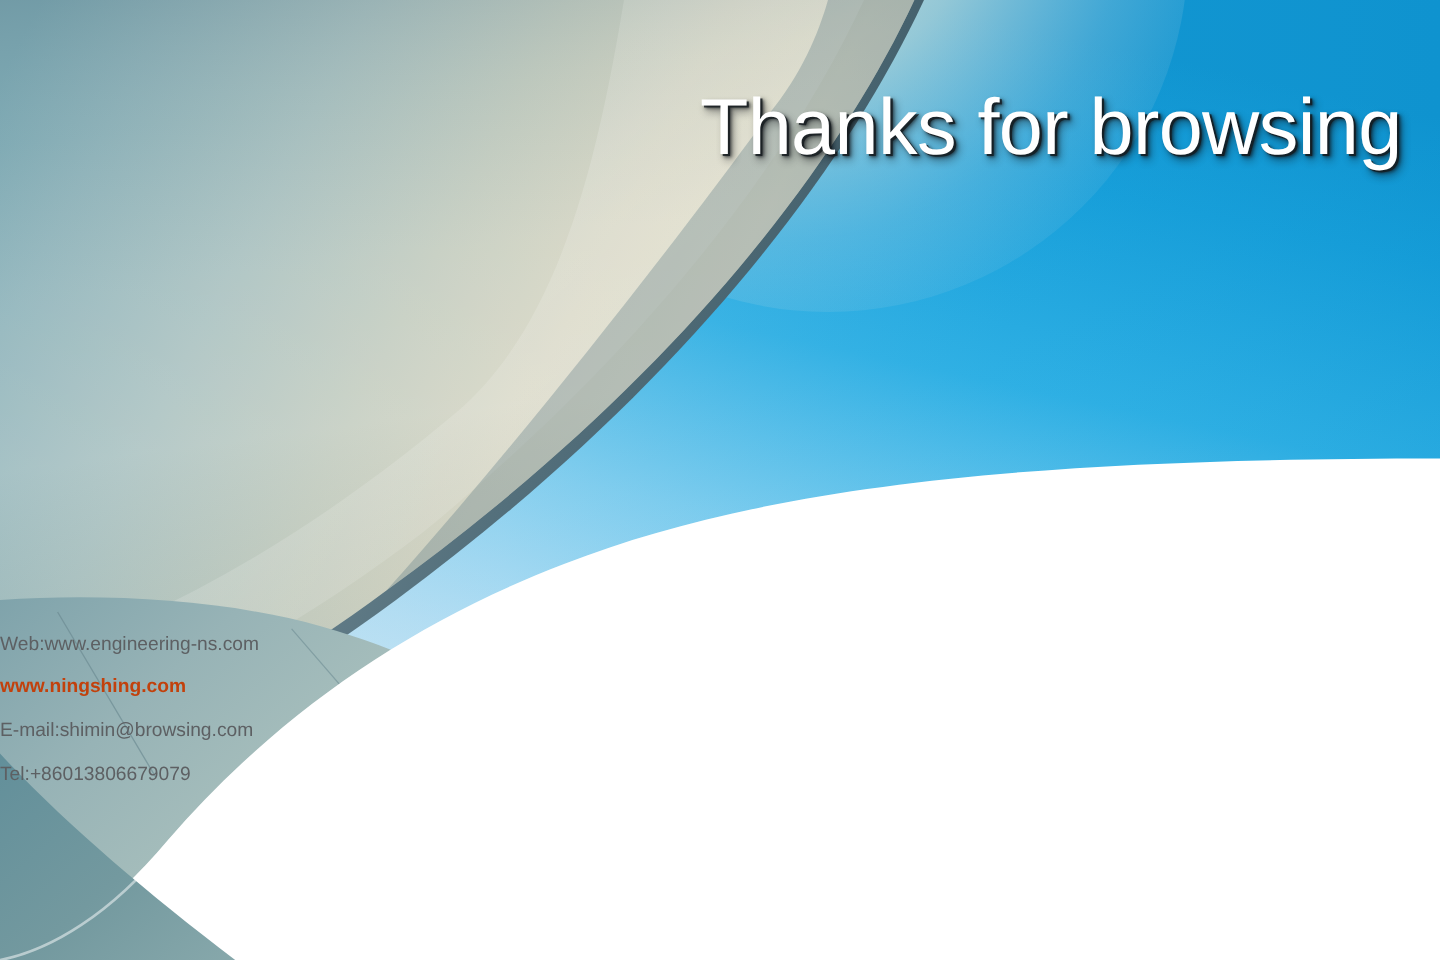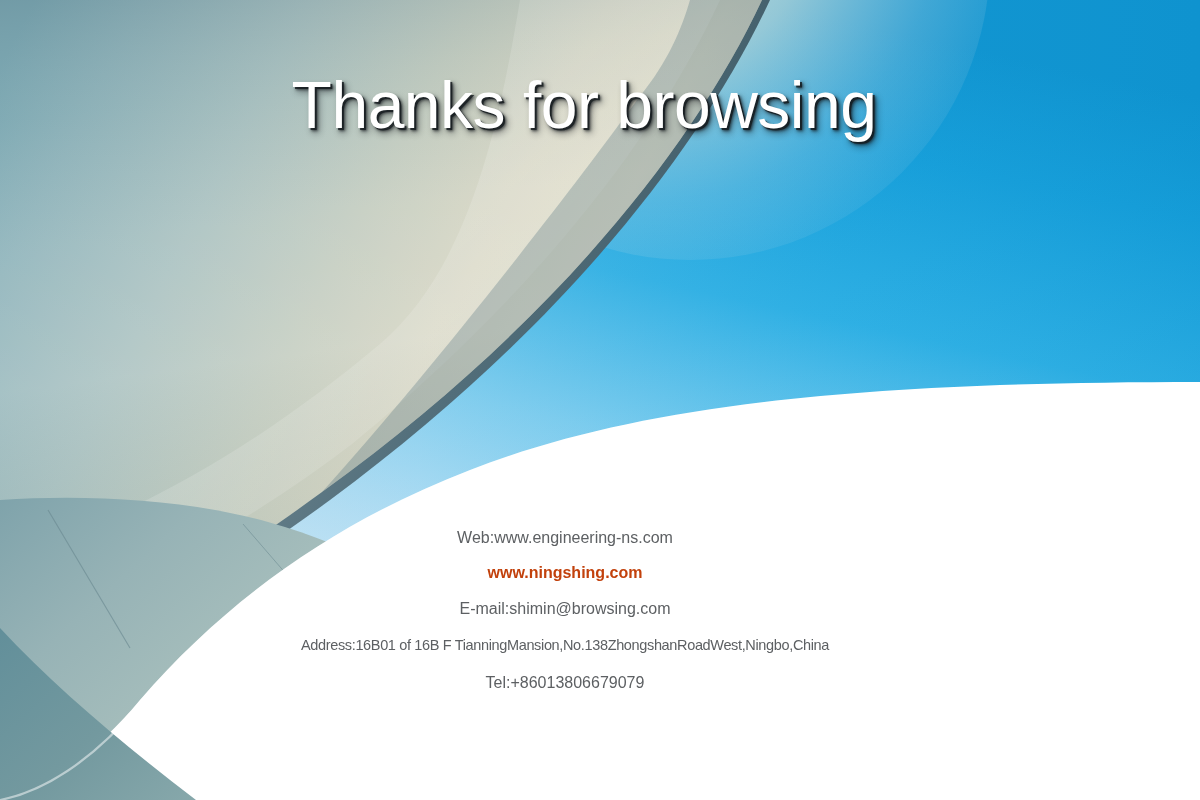--- a/index.html
+++ b/index.html
@@ -27,21 +27,21 @@
     height: 800px;
     display: block;
   }
 
   
   .title-block {
     position: absolute;
     left: 0;
     top: 72px;
     width: 1168px;
-    text-align: center;
+    text-align: right;
     z-index: 5;
   }
   .slide-title {
     display: inline-block;
     margin: 0;
     font-family: "Liberation Sans", sans-serif;
     font-weight: 400;
     font-size: 66px;
     line-height: 1.0;
     letter-spacing: -0.5px;
@@ -52,23 +52,22 @@
        4px 5px 7px rgba(10,14,18,0.45);
     white-space: nowrap;
   }
 
   
   .contact-block {
     position: absolute;
     left: 0;
     top: 530px;
     width: 1098px;
-    text-align: center;
+    text-align: left;
     z-index: 5;
-    margin-left: 16px;
   }
   .contact-line {
     display: block;
     font-family: "Liberation Sans", sans-serif;
     font-size: 16px;
     line-height: 1.0;
     color: #5d6063;
     white-space: nowrap;
     margin: 0;
   }
@@ -231,17 +230,16 @@
   </svg>
 
   <div class="title-block">
     <h1 class="slide-title">Thanks for browsing</h1>
   </div>
 
   <div class="contact-block">
     <span class="contact-line web">Web:www.engineering-ns.com</span>
     <span class="contact-line site">www.ningshing.com</span>
     <span class="contact-line email">E-mail:shimin@browsing.com</span>
-    <span class="contact-line address">Address:16B01 of 16B F TianningMansion,No.138ZhongshanRoadWest,Ningbo,China</span>
     <span class="contact-line tel">Tel:+86013806679079</span>
   </div>
 
 </div>
 
 </body></html>

